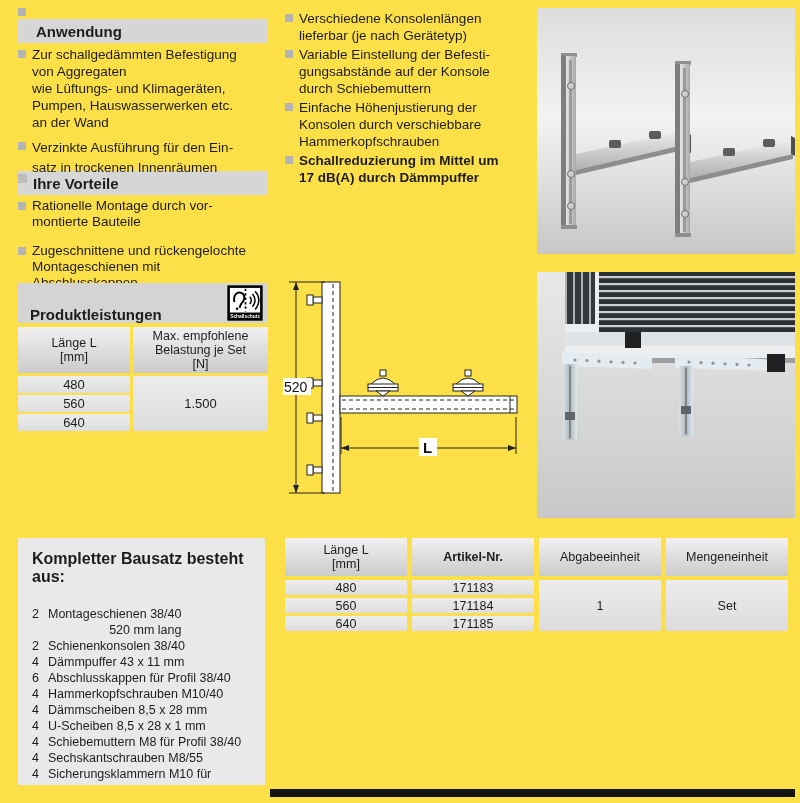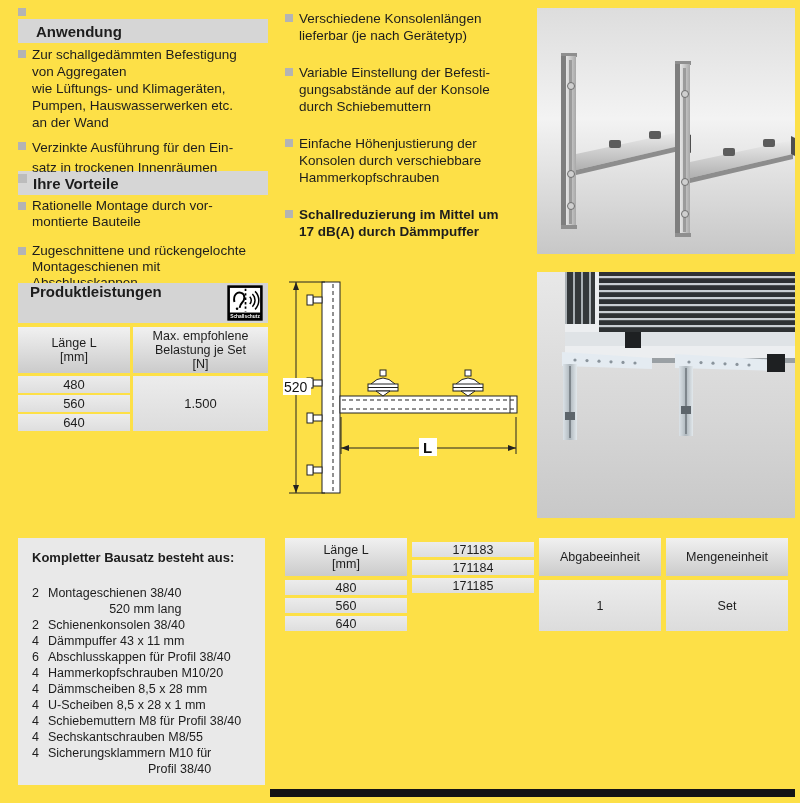--- a/index.html
+++ b/index.html
@@ -14,38 +14,38 @@
   .deco-sq{width:8px;height:8px;background:#b4b4b4;}
 
   
   .blist{display:flex;flex-direction:column;gap:3px;}
   .bitem{display:flex;gap:6px;}
   .sq{width:8px;height:8px;background:#b4b4b4;flex:none;margin-top:4px;}
   .btxt{white-space:pre-line;font-size:13.5px;line-height:17px;}
   .bold{font-weight:bold;}
 
   
-  .pl-bar{background:#d4d4d4;width:250px;height:40px;display:flex;align-items:flex-start;
+  .pl-bar{background:#d4d4d4;width:250px;height:40px;display:flex;align-items:flex-end;
           padding-left:12px;box-sizing:border-box;font-weight:bold;font-size:15px;position:relative;}
   .pl-icon{position:absolute;right:5px;top:2px;width:36px;height:36px;}
   .pl-table{width:250px;}
   .pl-head{display:flex;gap:3px;}
   .pl-h{background:linear-gradient(#f1f1f1,#cbcbcb);height:46px;display:flex;align-items:center;
         justify-content:center;text-align:center;font-size:12.5px;line-height:14px;white-space:pre-line;}
   .pl-body{display:flex;gap:3px;margin-top:3px;}
   .pl-colL{display:flex;flex-direction:column;gap:2px;width:112px;}
   .pl-c{height:17px;background:linear-gradient(#ececec,#dedede);display:flex;align-items:center;
         justify-content:center;font-size:13px;}
   .pl-merged{flex:1;height:55px;background:linear-gradient(#ececec,#dcdcdc);display:flex;
         align-items:center;justify-content:center;font-size:13px;}
   .w112{width:112px;} .flex1{flex:1;}
 
   
   .panel{width:247px;height:247px;background:#e9e9e9;box-sizing:border-box;padding:12px 10px 0 14px;overflow:hidden;}
-  .panel-title{font-size:13px;font-weight:bold;margin-bottom:20px;}
+  .panel-title{font-size:16px;font-weight:bold;margin-bottom:20px;}
   .bs-row{display:flex;font-size:12.5px;line-height:16px;}
   .bs-qty{width:16px;flex:none;}
   .bs-txt{white-space:pre-line;text-align:right;}
 
   
   .ot{width:503px;display:grid;grid-template-columns:1fr 1fr 1fr 1fr;column-gap:5px;}
   .ot-h{background:linear-gradient(#f1f1f1,#cbcbcb);height:38px;display:flex;align-items:center;
         justify-content:center;text-align:center;font-size:12.5px;line-height:14px;white-space:pre-line;}
   .ot-h.hb{font-weight:bold;}
   .ot-body{display:flex;flex-direction:column;gap:3px;margin-top:4px;}
@@ -97,21 +97,21 @@
 montierte Bauteile</span>
     </div>
     <div class="bitem">
       <span class="sq"></span>
       <span class="btxt" style="line-height:16px;">Zugeschnittene und rückengelochte
 Montageschienen mit
 Abschlusskappen</span>
     </div>
   </div>
 
-  <div class="abs blist" style="left:285px;top:10px;width:248px;gap:20px;">
+  <div class="abs blist" style="left:285px;top:10px;width:248px;gap:2px;">
     <div class="bitem">
       <span class="sq"></span>
       <span class="btxt">Verschiedene Konsolenlängen
 lieferbar (je nach Gerätetyp)</span>
     </div>
     <div class="bitem">
       <span class="sq"></span>
       <span class="btxt">Variable Einstellung der Befesti-
 gungsabstände auf der Konsole
 durch Schiebemuttern</span>
@@ -351,21 +351,21 @@
       <div class="bs-row">
         <span class="bs-qty">4</span>
         <span class="bs-txt">Dämmpuffer  43 x 11 mm</span>
       </div>
       <div class="bs-row">
         <span class="bs-qty">6</span>
         <span class="bs-txt">Abschlusskappen für Profil 38/40</span>
       </div>
       <div class="bs-row">
         <span class="bs-qty">4</span>
-        <span class="bs-txt">Hammerkopfschrauben M10/20</span>
+        <span class="bs-txt">Hammerkopfschrauben M10/40</span>
       </div>
       <div class="bs-row">
         <span class="bs-qty">4</span>
         <span class="bs-txt">Dämmscheiben 8,5 x 28 mm</span>
       </div>
       <div class="bs-row">
         <span class="bs-qty">4</span>
         <span class="bs-txt">U-Scheiben 8,5 x 28 x 1 mm</span>
       </div>
       <div class="bs-row">
@@ -388,20 +388,21 @@
     <div>
       <div class="ot-h">Länge L
 [mm]</div>
       <div class="ot-body">
         <div class="ot-c">480</div>
         <div class="ot-c">560</div>
         <div class="ot-c">640</div>
       </div>
     </div>
     <div>
+      <div class="ot-h hb">Artikel-Nr.</div>
       <div class="ot-body">
         <div class="ot-c">171183</div>
         <div class="ot-c">171184</div>
         <div class="ot-c">171185</div>
       </div>
     </div>
     <div>
       <div class="ot-h">Abgabeeinheit</div>
       <div class="ot-merged">1</div>
     </div>

